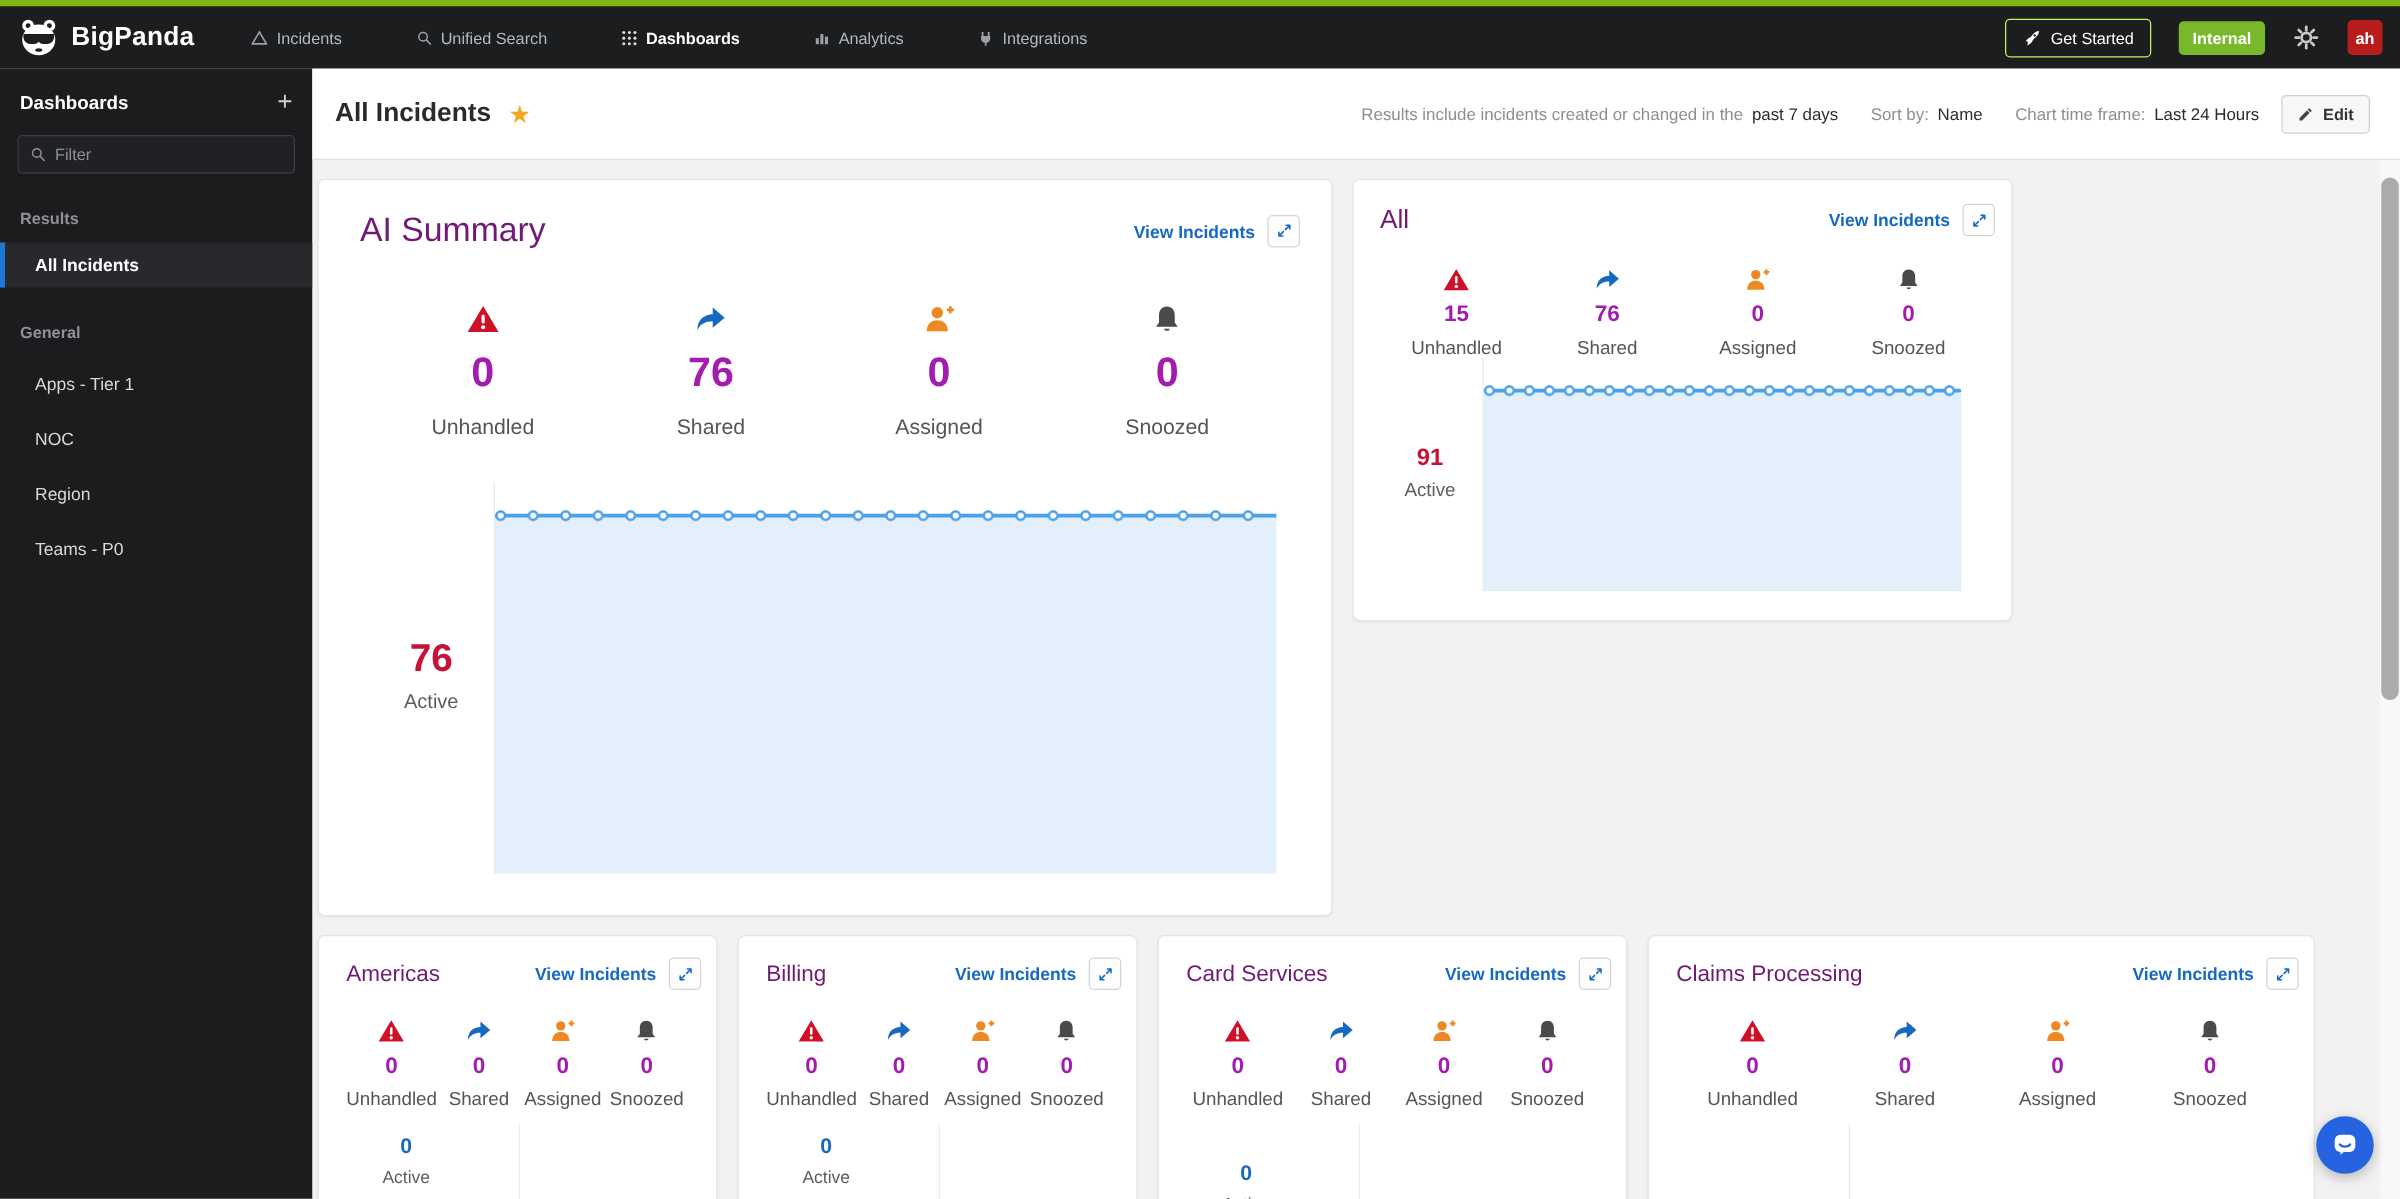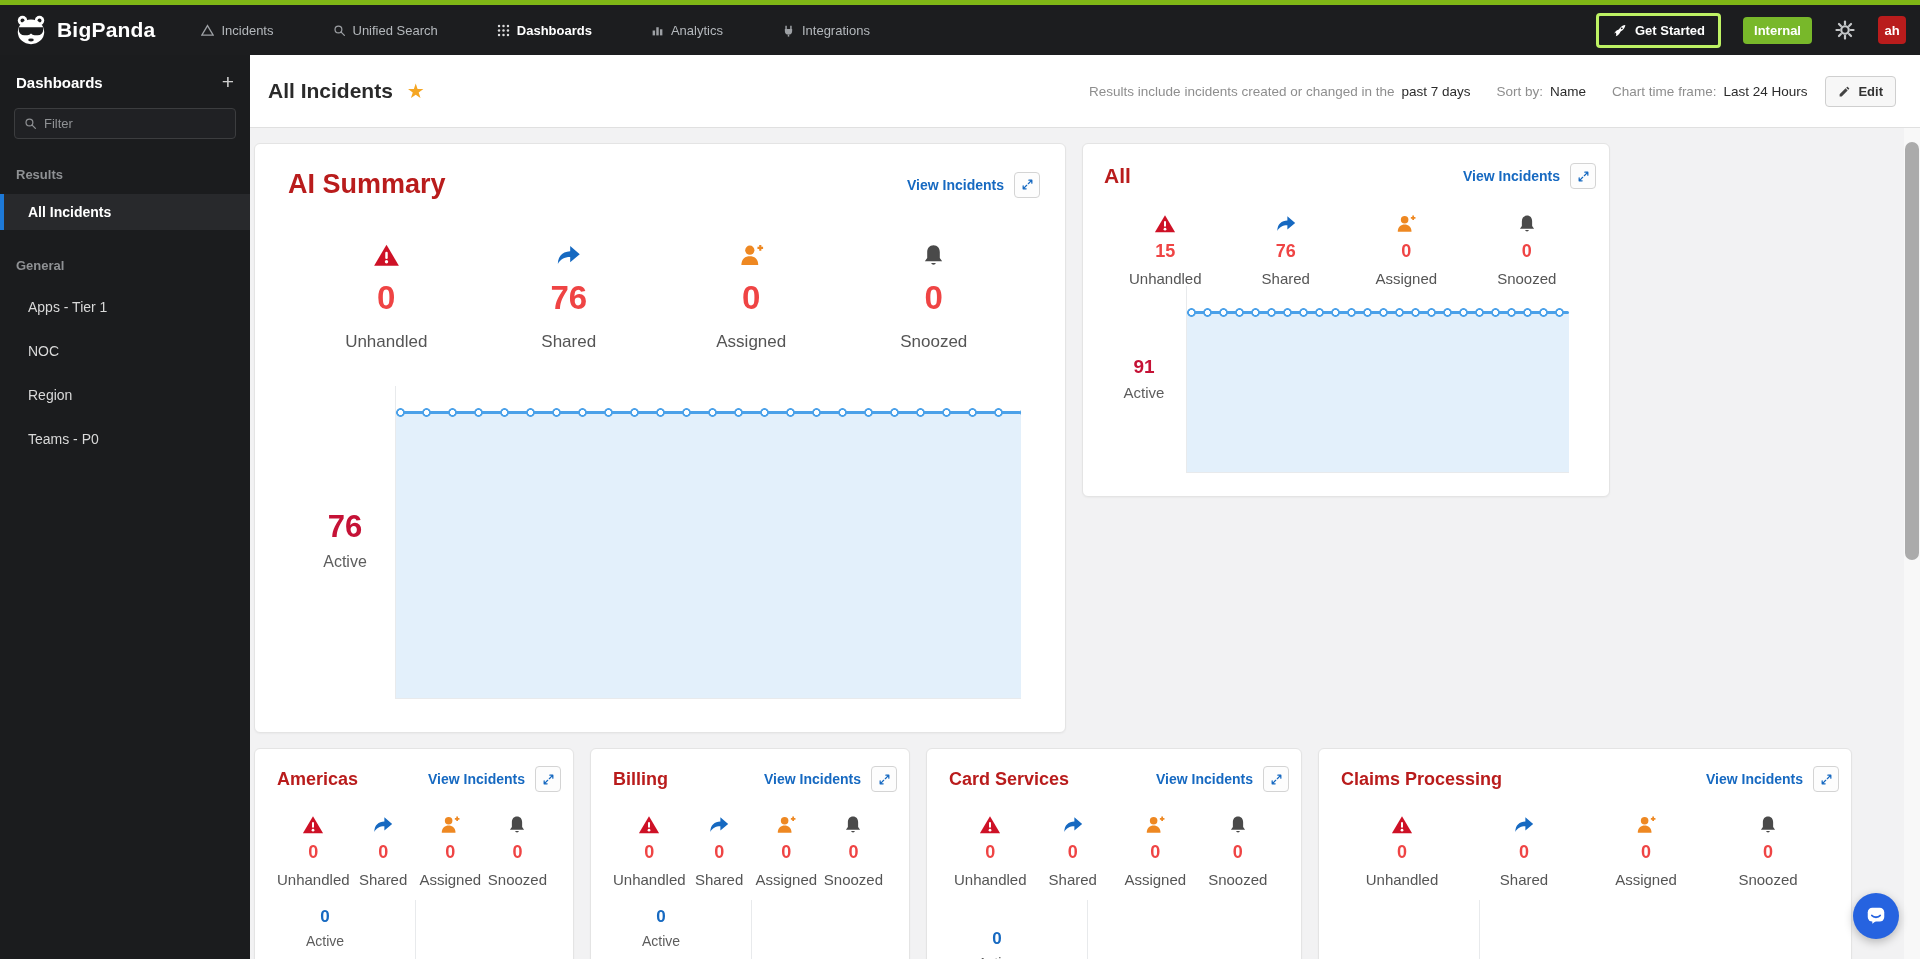--- a/index.html
+++ b/index.html
@@ -11,22 +11,22 @@
   .topbar { position:absolute; left:0; top:0; width:1920px; height:55px; background:#1c1d1f; }
   .top-strip { position:absolute; left:0; top:0; width:1920px; height:5px; background:#7fb616; }
   .topbar-inner { position:absolute; left:0; top:5px; right:0; height:50px; display:flex; align-items:center; padding:0 14px; }
   .brand { display:flex; align-items:center; gap:9px; cursor:pointer; }
   .brand-name { color:#fff; font-size:21px; font-weight:bold; letter-spacing:.2px; }
   .nav { display:flex; align-items:center; gap:59px; margin-left:46px; }
   .nav-item { display:flex; align-items:center; gap:7px; color:#b4b8bc; font-size:13px; cursor:pointer; }
   .nav-item svg { opacity:.85; }
   .nav-item.active { color:#fff; font-weight:bold; }
   .topbar-right { margin-left:auto; display:flex; align-items:center; gap:22px; }
-  .btn-getstarted { display:flex; align-items:center; gap:8px; border:3px solid #bef264; border-radius:4px;
-                    background:transparent; color:#fff; font-weight:bold; font-size:13px; padding:7px 13px; cursor:pointer; }
+  .btn-getstarted { display:flex; align-items:center; gap:8px; border:1px solid #bef264; border-radius:4px;
+                    background:transparent; color:#fff; font-weight:normal; font-size:13px; padding:7px 13px; cursor:pointer; }
   .badge-internal { background:#78b82a; color:#fff; font-weight:bold; font-size:13px; border-radius:4px; padding:6px 11px; }
   .avatar { width:28px; height:28px; border-radius:4px; background:#b91c1c; color:#fff; font-size:13px; font-weight:bold;
             display:flex; align-items:center; justify-content:center; cursor:pointer; }
 
   
   .sidebar { position:absolute; left:0; top:55px; width:250px; height:904px; background:#1b1c1e; padding-top:18px; }
   .sb-head { display:flex; align-items:center; justify-content:space-between; padding:0 16px 0 16px; }
   .sb-title { color:#fff; font-size:15px; font-weight:bold; }
   .sb-plus { color:#cfcfcf; font-size:21px; line-height:18px; cursor:pointer; }
   .sb-filter { margin:17px 14px 0; height:31px; display:flex; align-items:center; gap:7px;
@@ -59,38 +59,38 @@
   #card-all { left:1082px; top:143px; width:528px; height:354px; }
   #card-americas { left:254px;  top:748px; width:320px; height:320px; }
   #card-billing  { left:590px;  top:748px; width:320px; height:320px; }
   #card-cs       { left:926px;  top:748px; width:376px; height:320px; }
   #card-cl       { left:1318px; top:748px; width:534px; height:320px; }
 
   .card-head { display:flex; align-items:center; justify-content:space-between; }
   #card-ai  .card-head { padding:25px 25px 0 33px; }
   #card-all .card-head { padding:19px 13px 0 21px; }
   .c-sm .card-head { padding:17px 12px 0 22px; }
-  .card-title { color:#b91c1c; font-weight:bold; }
+  .card-title { color:#701a75; font-weight:normal; }
   #card-ai .card-title { font-size:27px; }
   #card-all .card-title { font-size:21px; }
   .c-sm .card-title { font-size:18px; }
   .head-actions { display:flex; align-items:center; gap:10px; }
   .vi-link { color:#1669c1; font-size:14px; font-weight:bold; text-decoration:none; cursor:pointer; white-space:nowrap; }
   .expand-btn { width:26px; height:26px; background:#fdfdfd; border:1px solid #d4d4d4; border-radius:4px;
                 display:flex; align-items:center; justify-content:center; cursor:pointer; }
 
   .stats { display:grid; grid-template-columns:repeat(4,1fr); text-align:center; }
   #card-ai  .stats { margin:42px 40px 0; }
   #card-all .stats { margin:24px 22px 0; }
   .c-sm .stats { margin:22px 22px 0; }
   .stat { display:flex; flex-direction:column; align-items:center; }
   .stat-ico { display:block; }
   #card-ai .stat-ico { width:27px; height:27px; }
   #card-all .stat-ico, .c-sm .stat-ico { width:22px; height:22px; }
-  .stat-val { color:#ef4444; font-weight:bold; }
+  .stat-val { color:#a21caf; font-weight:bold; }
   #card-ai .stat-val { font-size:33px; margin-top:10px; }
   #card-all .stat-val, .c-sm .stat-val { font-size:18px; margin-top:6px; }
   .stat-lbl { color:#555; }
   #card-ai .stat-lbl { font-size:17px; margin-top:15px; }
   #card-all .stat-lbl, .c-sm .stat-lbl { font-size:15px; margin-top:8px; }
 
   .active-block { position:absolute; text-align:center; }
   #card-ai  .active-block { left:28px; top:365px; width:124px; }
   #card-all .active-block { left:18px; top:212px; width:86px; }
   .c-sm .active-block { left:16px; top:158px; width:108px; }

